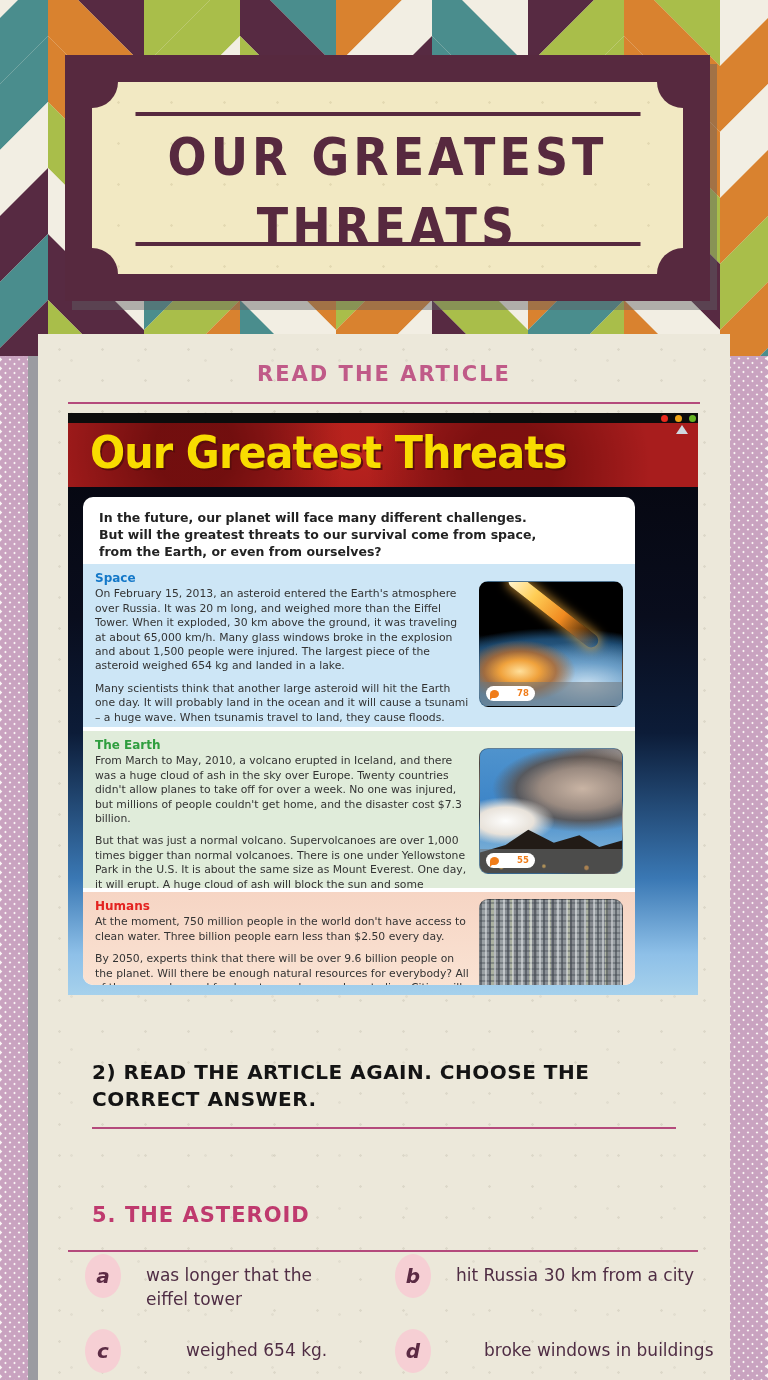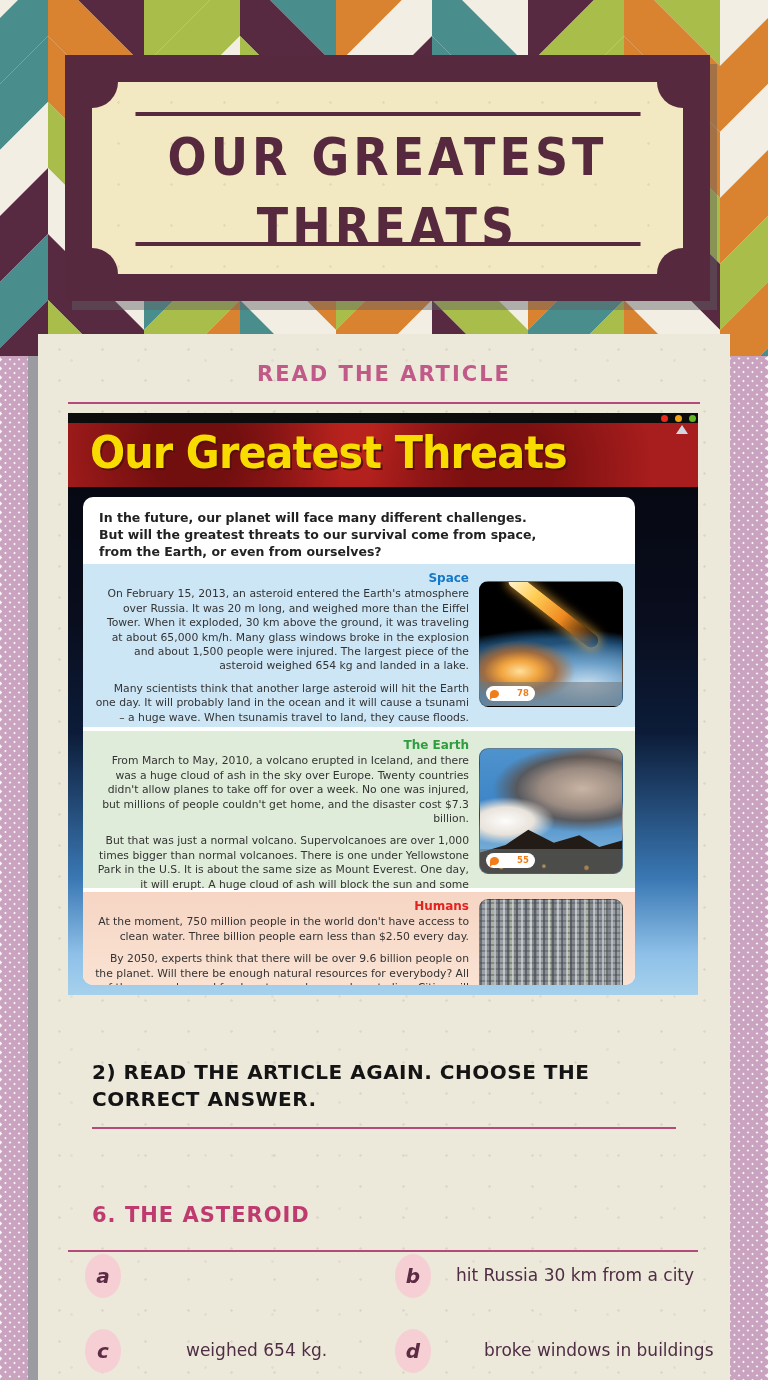--- a/index.html
+++ b/index.html
@@ -52,21 +52,21 @@
         radial-gradient(circle at 70% 70%,rgba(70,0,0,.45) 0 10%,transparent 32%),
         radial-gradient(circle at 45% 20%,rgba(200,40,30,.5) 0 6%,transparent 25%);}
   .banner-title{position:absolute;left:22px;top:3px;color:#f8dc00;font-weight:bold;font-size:45px;
      letter-spacing:-1px;transform:scaleX(.92);transform-origin:left;
      text-shadow:2px 2px 0 #5a0d0d;white-space:nowrap;}
   .wcard{position:absolute;left:15px;top:84px;width:552px;height:488px;background:#fff;border-radius:10px;
      overflow:hidden;display:flex;flex-direction:column;}
   .intro{height:54px;padding:12px 16px 0;font-weight:bold;font-size:12.5px;line-height:17px;color:#222;
      white-space:pre-line;}
   .asec{display:flex;gap:10px;padding:7px 12px 6px;margin-top:4px;}
-  .asec .txt{flex:1;font-size:10.8px;line-height:14.4px;color:#333;text-align:right;}
+  .asec .txt{flex:1;font-size:10.8px;line-height:14.4px;color:#333;}
   .asec h4{margin:0 0 2px;font-size:12px;}
   .asec p{margin:0 0 8px;}
   .sec-space{background:#cde6f6;height:150px;} .sec-space h4{color:#1478c8;}
   .sec-earth{background:#e0ecda;height:144px;} .sec-earth h4{color:#2f9e3f;}
   .sec-humans{background:linear-gradient(180deg,#f6d5c4,#fbe9da);height:125px;} .sec-humans h4{color:#e42320;}
   .thumb{width:142px;border-radius:9px;position:relative;overflow:hidden;
      border:1px solid rgba(0,0,0,.3);flex:none;}
   .thumb.asteroid{height:124px;margin-top:10px;
      background:radial-gradient(ellipse 90px 50px at 28% 72%,#ffdf9a 0%,#f0a23c 22%,rgba(176,106,48,.85) 40%,transparent 62%),
        radial-gradient(ellipse 140px 60px at 75% 82%,rgba(210,230,245,.9) 0%,rgba(120,170,210,.8) 35%,transparent 70%),
@@ -539,25 +539,26 @@
             
             
           </div>
         </div>
       </div>
     </div>
 
     <div class="instruction">2) READ THE ARTICLE AGAIN. CHOOSE THE CORRECT ANSWER.</div>
     <div class="hr hr2"></div>
 
-    <div class="q-title">6. THE ASTEROID</div>
+    <div class="q-title">5. THE ASTEROID</div>
     <div class="hr hr3"></div>
 
     <div class="opt opt-a">
       <div class="letter">a</div>
+      <div class="otext">was longer that the eiffel tower</div>
     </div>
     <div class="opt opt-b">
       <div class="letter">b</div>
       <div class="otext">hit Russia 30 km from a city</div>
     </div>
     <div class="opt opt-c">
       <div class="letter">c</div>
       <div class="otext">weighed 654 kg.</div>
     </div>
     <div class="opt opt-d">

